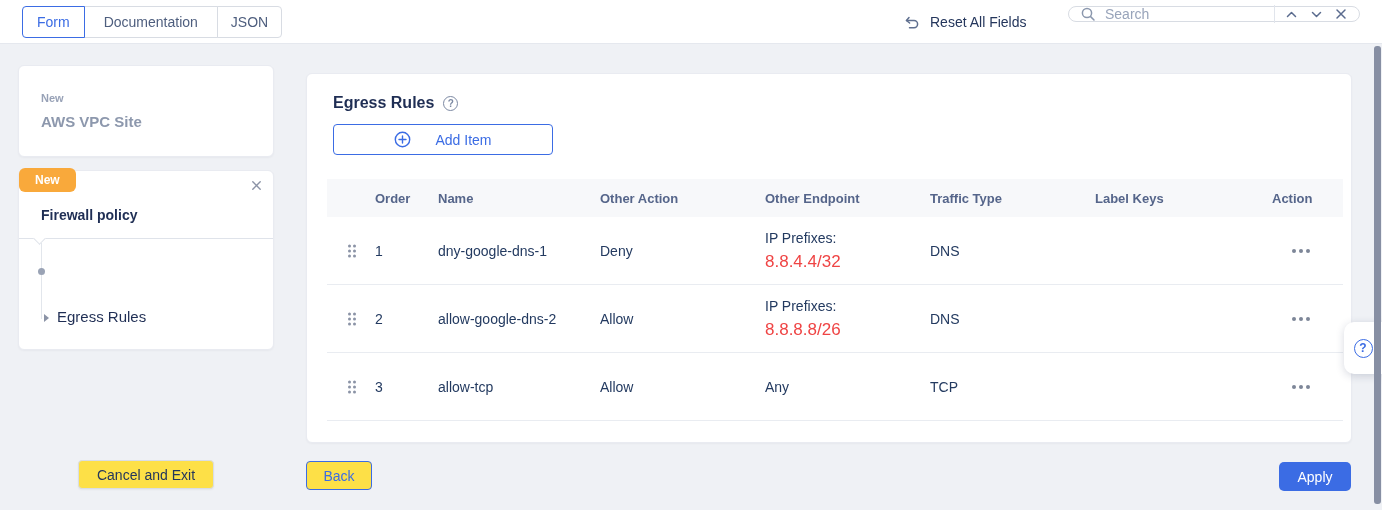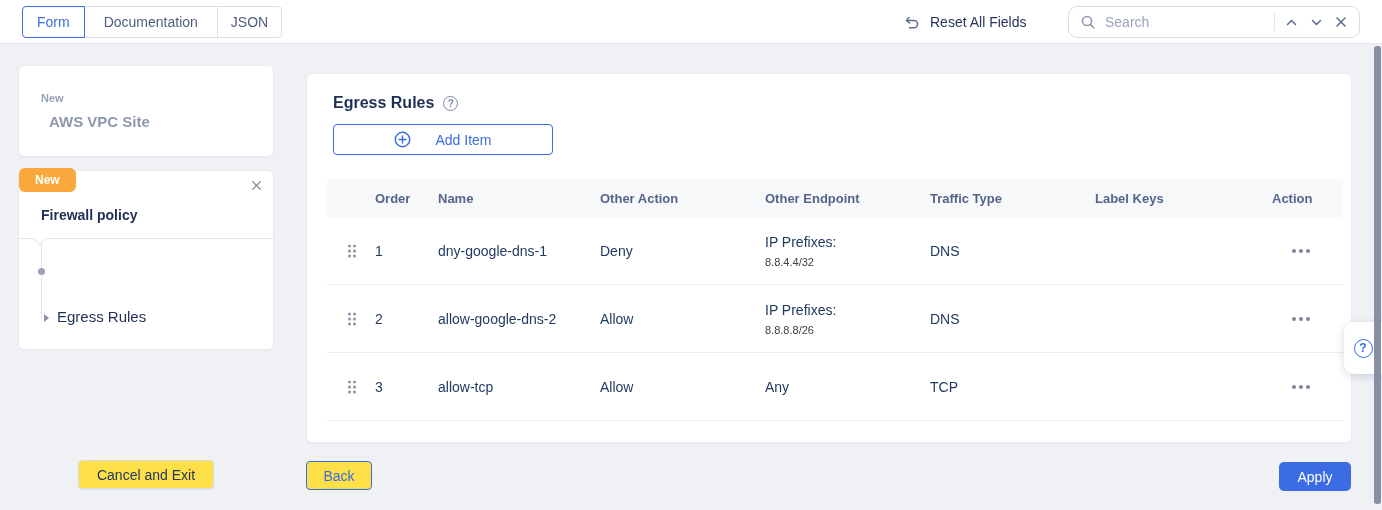--- a/index.html
+++ b/index.html
@@ -25,40 +25,40 @@
   .tab:last-child  { border-radius:0 4px 4px 0; padding:0 13px; }
   .tab.active { border-color:#3b6ce4; color:#3b6ce4; z-index:2; }
 
   .reset-btn {
     position:absolute; left:903px; top:7px; height:30px;
     display:flex; align-items:center; gap:9px; cursor:pointer;
     font-size:14px; color:#24365c;
   }
 
   .searchbox {
-    position:absolute; left:1068px; top:6px; width:292px; height:32px;
+    position:absolute; left:1068px; top:6px; width:292px; height:16px;
     border:1px solid #d8dce3; border-radius:9px; background:#fff;
     display:flex; align-items:center; padding:0 10px; gap:8px;
   }
   .searchbox input {
     flex:1; border:none; outline:none; font-size:14px; min-width:0;
     font-family:"Liberation Sans", sans-serif; color:#233a60; background:transparent;
   }
   .searchbox input::placeholder { color:#98a4ba; }
   .search-sep { width:1px; height:18px; background:#e1e5ec; }
   .icon-btn { display:flex; align-items:center; justify-content:center; cursor:pointer; padding:1px; }
 
   
   .card {
     position:absolute; background:#fff; border:1px solid #e9ebf1; border-radius:6px;
     box-shadow:0 1px 2px rgba(20,30,60,0.04);
   }
   .obj-card { left:18px; top:65px; width:256px; height:92px; padding:26px 22px 0 22px; }
   .obj-eyebrow { font-size:11px; font-weight:bold; color:#98a2b7; }
-  .obj-title { font-size:15px; font-weight:bold; color:#8d98ad; margin-top:9px;margin-left:8px; }
+  .obj-title { font-size:15px; font-weight:bold; color:#8d98ad; margin-top:9px; }
 
   .policy-card { left:18px; top:170px; width:256px; height:180px; }
   .new-badge {
     position:absolute; left:0; top:-3px; background:#f9a93b; color:#fff;
     font-size:12px; font-weight:bold; padding:5px 16px; border-radius:6px;
   }
   .policy-close { position:absolute; right:9px; top:7px; }
   .policy-title { position:absolute; left:22px; top:36px; font-size:14px; font-weight:bold; color:#1f2e54; }
   .policy-divider { position:absolute; left:0; right:0; top:67px; border-top:1px solid #dfe3ea; }
   .policy-notch {
@@ -104,21 +104,21 @@
     grid-template-columns:48px 63px 162px 165px 165px 165px 177px 1fr;
     align-items:center;
   }
   .table-head {
     position:absolute; left:20px; right:8px; top:105px; height:38px;
     background:#f7f8fa; font-size:13px; font-weight:bold; color:#55658a;
   }
   .table-body { position:absolute; left:20px; right:8px; top:143px; }
   .trow { height:68px; border-bottom:1px solid #e9ecf1; font-size:14px; color:#233a60; }
   .drag-handle { display:flex; justify-content:center; cursor:grab; width:30px; margin-left:10px; }
-  .cell-sub { display:block; font-size:11px; color:#404040; margin-top:6px; }
+  .cell-sub { display:block; font-size:17px; color:#ef4444; margin-top:6px; }
   .dots-btn { display:flex; gap:3px; margin-left:18px; cursor:pointer; padding:6px 2px; width:24px; }
   .dots-btn i { width:4px; height:4px; border-radius:50%; background:#7d8698; }
 
   
   .btn { position:absolute; display:flex; align-items:center; justify-content:center;
          border-radius:4px; font-size:14px; cursor:pointer; background:#fde047; }
   .cancel-btn { left:78px; top:460px; width:136px; height:29px; border:1px solid #d9dde4; color:#24365c;
                 box-shadow:0 1px 2px rgba(20,30,60,0.05); }
   .back-btn   { left:306px; top:461px; width:66px; height:29px; border:1px solid #3b6ce4; color:#3b6ce4; }
   .apply-btn  { left:1279px; top:462px; width:72px; height:29px; border:none; background:#3b6ce4; color:#fff; border-radius:5px; }

